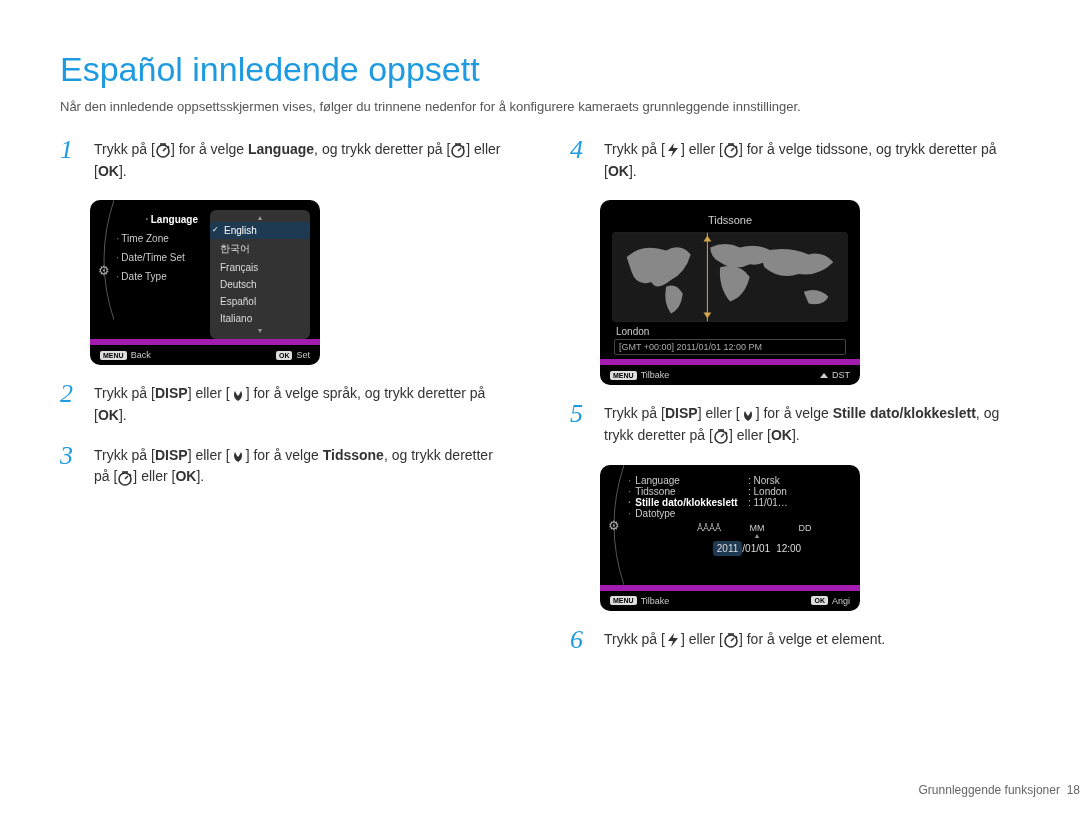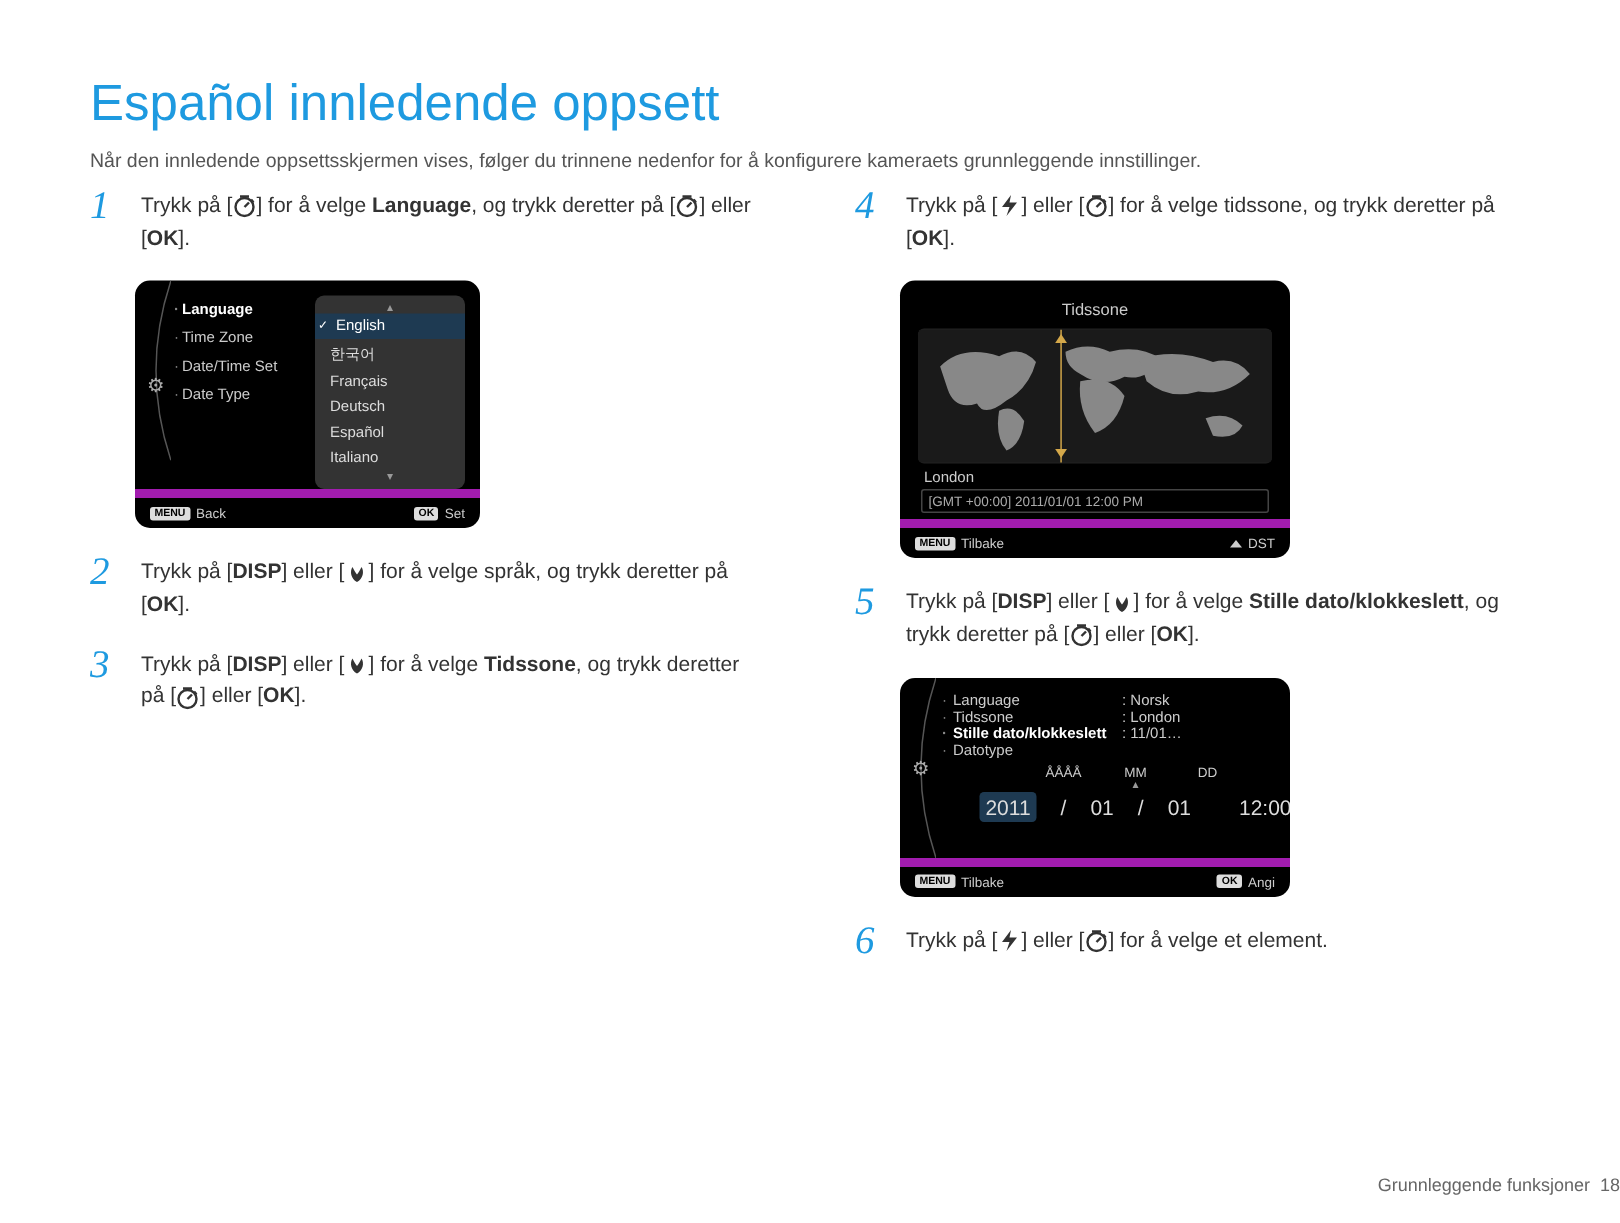--- a/index.html
+++ b/index.html
@@ -13,21 +13,21 @@
   }
   h1 {
     color: #1e9ae0;
     font-weight: 300;
     font-size: 34px;
     margin-bottom: 10px;
   }
   .intro {
     font-size: 13px;
     color: #555;
-    margin-bottom: 12px;
+    margin-bottom: 25px;
   }
   .columns {
     display: flex;
     gap: 60px;
   }
   .col {
     flex: 1;
   }
   .step {
     display: flex;
@@ -80,21 +80,21 @@
     position: relative;
   }
   .device.wide { width: 260px; }
   .settings-left {
     width: 82px;
     padding: 2px 0;
     font-size: 10px;
     color: #ccc;
   }
   .settings-left .dot { color: #888; margin-right: 2px; }
-  .settings-left.active { font-weight: bold; color: #fff; }
+  .settings-left.active { font-weight: bold; color: #fff; text-align: right; }
   .lang-box {
     background: #333;
     border-radius: 6px;
     padding: 4px 0;
     width: 100px;
     margin-left: auto;
   }
   .lang-box div {
     font-size: 10px;
     color: #ddd;
@@ -193,22 +193,22 @@
   .date-header {
     display: flex;
     gap: 18px;
     font-size: 9px;
     color: #ccc;
     justify-content: center;
   }
   .date-header span { width: 30px; text-align: center; }
   .date-vals {
     display: flex;
-    gap: 16px;
-    font-size: 14px;
+    gap: 0;
+    font-size: 10px;
     color: #ddd;
     align-items: center;
     justify-content: center;
     margin-top: 2px;
   }
   .date-vals .cell {
     background: #2a2a2a;
     padding: 2px 4px;
     border-radius: 3px;
   }

